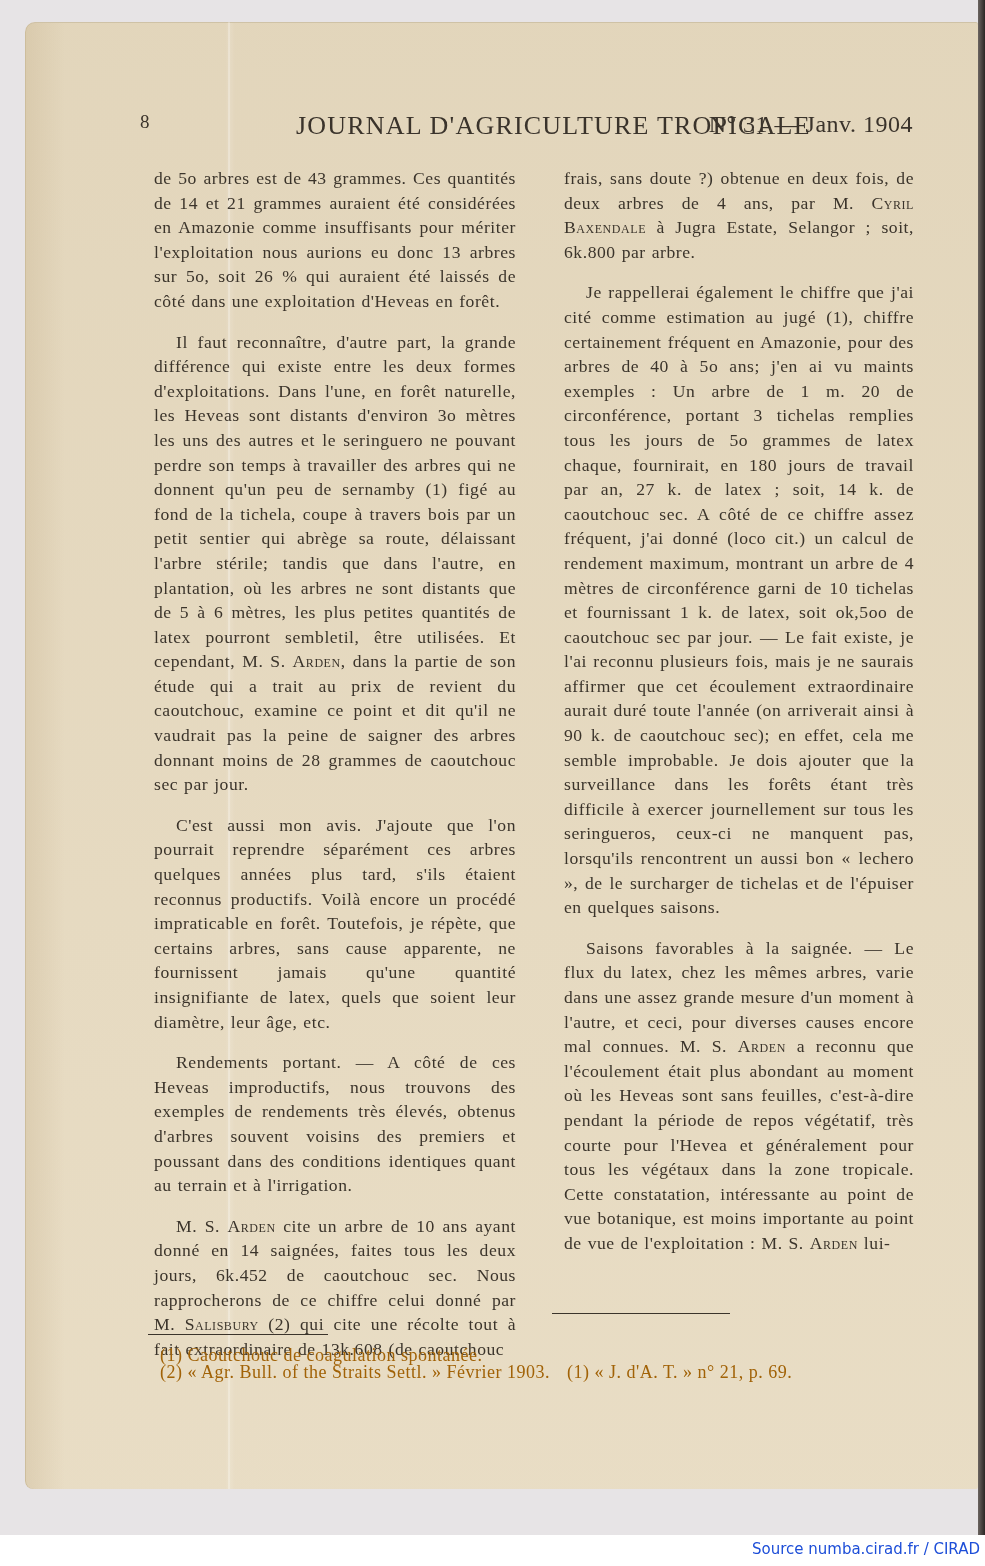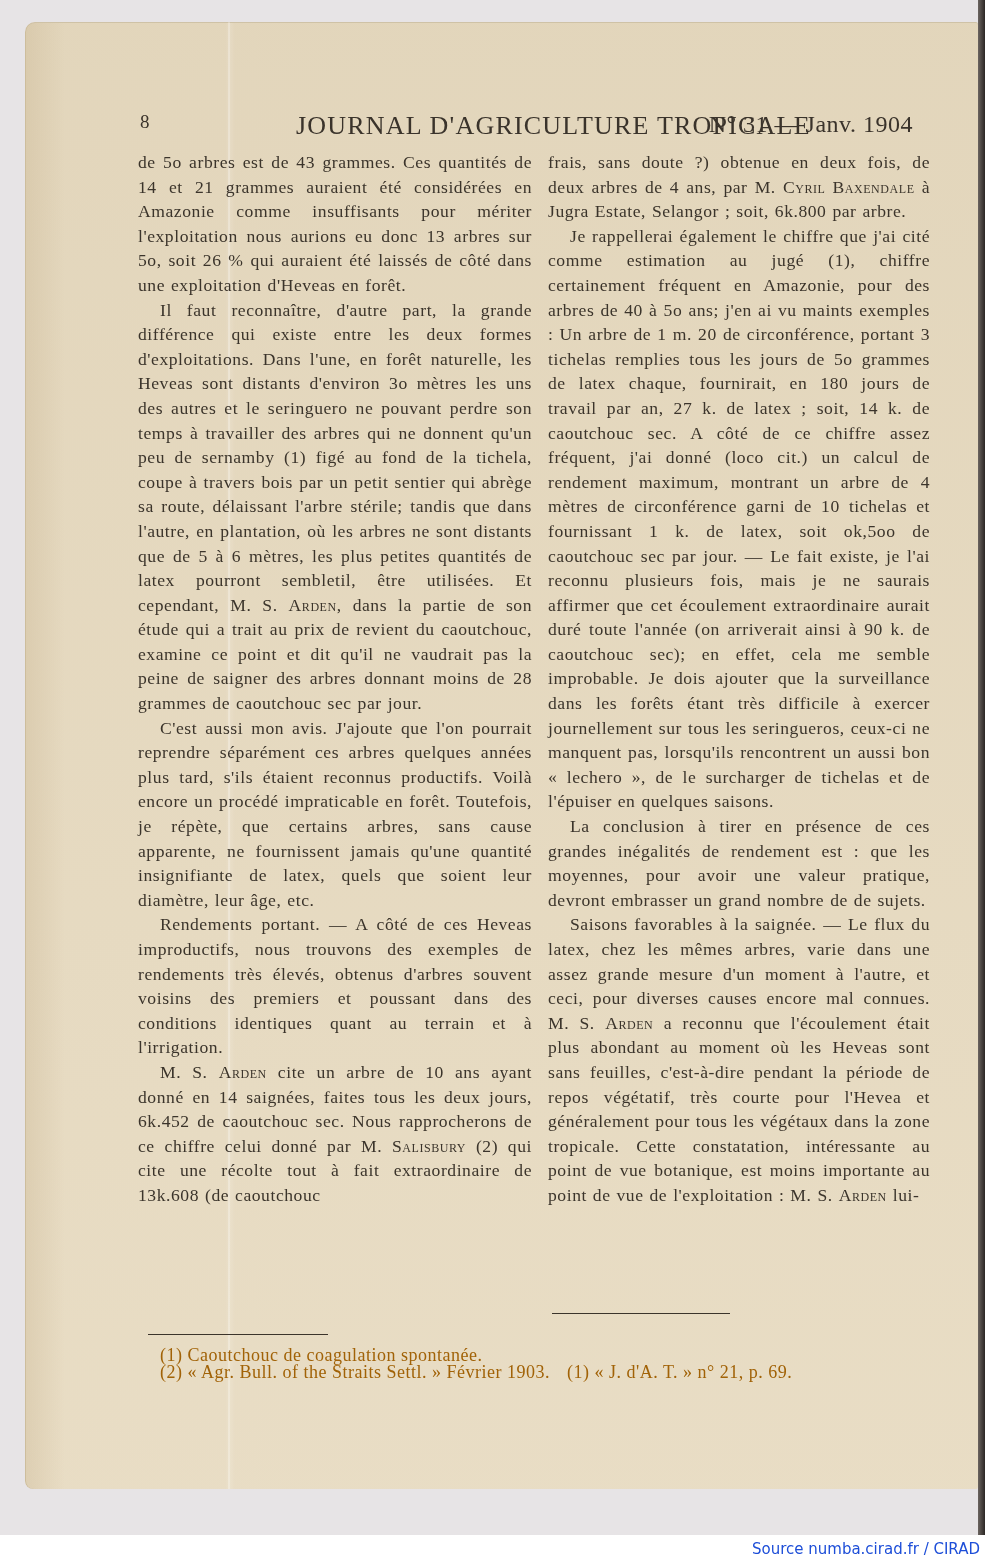--- a/index.html
+++ b/index.html
@@ -77,21 +77,21 @@
       font-family: "Liberation Serif", "DejaVu Serif", serif;
       font-size: 17.6px;
       line-height: 24.6px;
       text-align: justify;
       letter-spacing: 0.55px;
       word-spacing: 1px;
     }
     .col-left { left: 138px; }
     .col-right { left: 548px; width: 382px; }
     .column p {
-      margin: 0;
+      margin: 16px;
       text-indent: 0;
     }
     .column p.indent { text-indent: 22px; }
     .smallcaps { font-variant: small-caps; }
     .it { }
     .footnotes {
       position: absolute;
       color: #a16207;
       font-family: "Liberation Serif", "DejaVu Serif", serif;
       font-size: 18px;
@@ -139,21 +139,20 @@
 
 <div class="footnote-rule rule-left"></div>
 <div class="footnotes fn-left">
   <div>(1) Caoutchouc de coagulation spontanée.</div>
   <div>(2) « Agr. Bull. of the Straits Settl. » Février 1903.</div>
 </div>
 
 <div class="column col-right">
   <p><span>frais, sans doute ?) obtenue en deux fois, de deux arbres de </span><span class="it">4 ans</span><span>, par M. </span><span class="smallcaps">Cyril Baxendale</span><span> à Jugra Estate, Selangor ; soit, 6k.800 par arbre.</span></p>
   <p class="indent"><span>Je rappellerai également le chiffre que j'ai cité comme estimation au jugé (1), chiffre certainement fréquent en Amazonie, pour des arbres de 40 à 5o ans; j'en ai vu maints exemples : Un arbre de 1 m. 20 de circonférence, portant 3 tichelas remplies tous les jours de 5o grammes de latex chaque, fournirait, en 180 jours de travail par an, 27 k. de latex ; soit, 14 k. de caoutchouc sec. A côté de ce chiffre assez fréquent, j'ai donné (</span><span class="it">loco cit.</span><span>) un calcul de rendement maximum, montrant un arbre de 4 mètres de circonférence garni de 10 tichelas et fournissant 1 k. de latex, soit ok,5oo de caoutchouc sec par jour. — Le fait existe, je l'ai reconnu plusieurs fois, mais je ne saurais affirmer que cet écoulement extraordinaire aurait duré toute l'année (on arriverait ainsi à 90 k. de caoutchouc sec); en effet, cela me semble improbable. Je dois ajouter que la surveillance dans les forêts étant très difficile à exercer journellement sur tous les seringueros, ceux-ci ne manquent pas, lorsqu'ils rencontrent un aussi bon « lechero », de le surcharger de tichelas et de l'épuiser en quelques saisons.</span></p>
-  <p class="indent">La conclusion à tirer en présence de ces grandes inégalités de rendement est : que les moyennes, pour avoir une valeur pratique, devront embrasser un grand nombre de de sujets.</p>
   <p class="indent"><span class="it">Saisons favorables à la saignée.</span><span> — Le flux du latex, chez les mêmes arbres, varie dans une assez grande mesure d'un moment à l'autre, et ceci, pour diverses causes encore mal connues. M. S. </span><span class="smallcaps">Arden</span><span> a reconnu que l'écoulement était plus abondant au moment où les Heveas sont sans feuilles, c'est-à-dire pendant la période de repos végétatif, très courte pour l'Hevea et généralement pour tous les végétaux dans la zone tropicale. Cette constatation, intéressante au point de vue botanique, est moins importante au point de vue de l'exploitation : M. S. </span><span class="smallcaps">Arden</span><span> lui-</span></p>
 </div>
 
 <div class="footnote-rule rule-right"></div>
 <div class="footnotes fn-right">
   <div>(1) « J. d'A. T. » n° 21, p. 69.</div>
 </div>
 
 <div class="source-caption">Source numba.cirad.fr / CIRAD</div>
 

